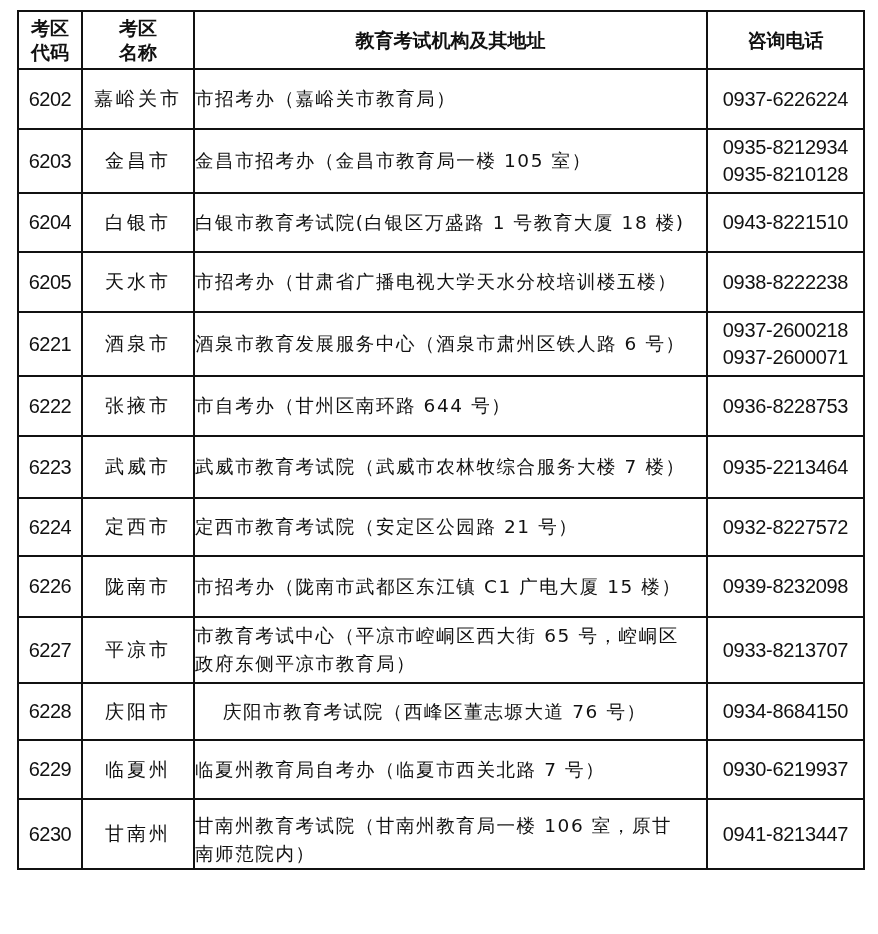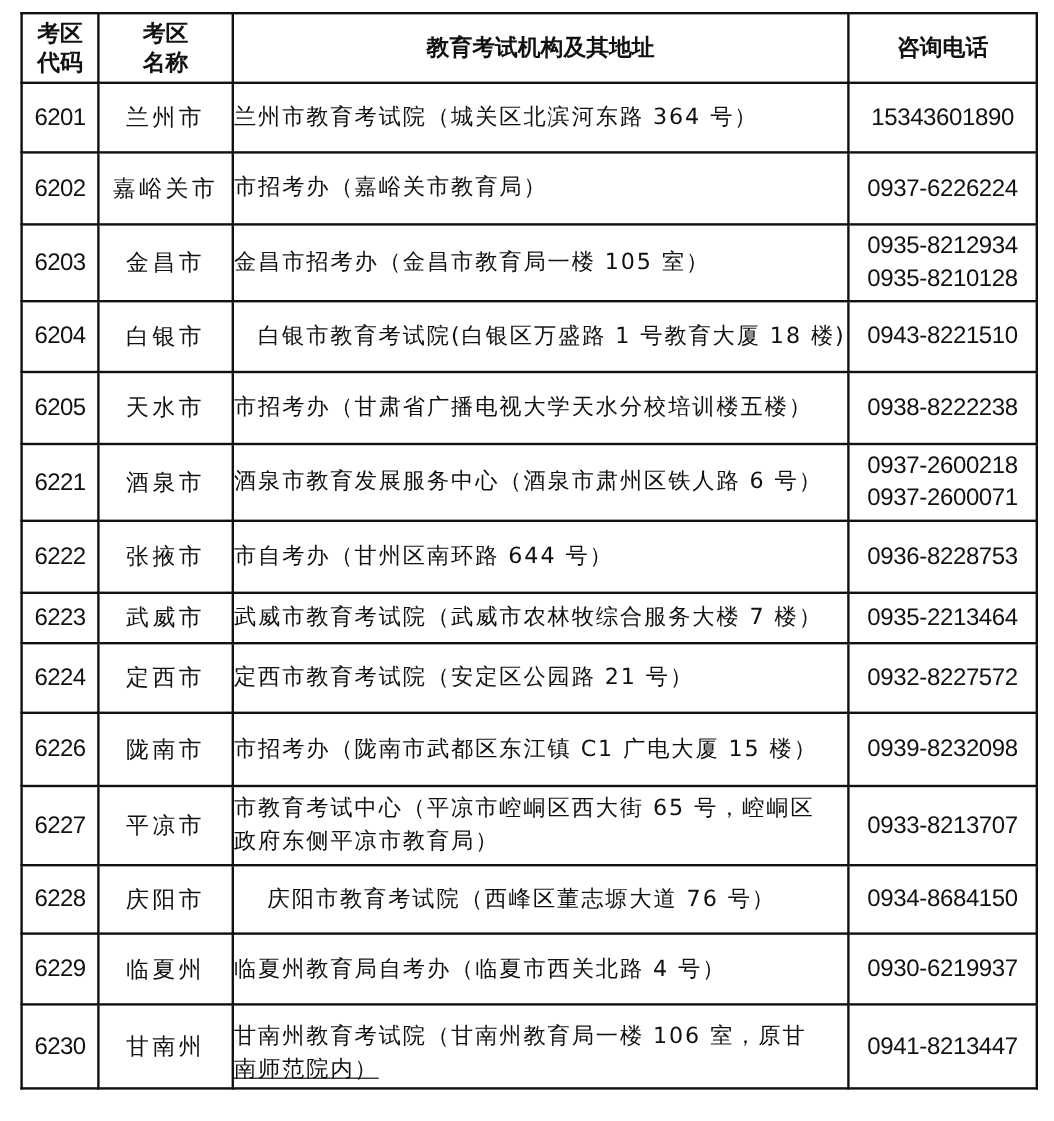--- a/index.html
+++ b/index.html
@@ -48,30 +48,20 @@
       </th>
       <th>
         <span class="stack">考区</span>
         <span class="stack">名称</span>
       </th>
       <th>教育考试机构及其地址</th>
       <th>咨询电话</th>
     </tr>
   </thead>
   <tbody id="tbody">
-      <tr style="height: 58px;">
-        <td class="code">6201</td>
-        <td class="name">兰州市</td>
-        <td class="addr">
-          <span style="display: block;">兰州市教育考试院（城关区北滨河东路 364 号）</span>
-        </td>
-        <td class="phone">
-          <span>15343601890</span>
-        </td>
-      </tr>
       <tr style="height: 60px; border-radius: 30px;">
         <td class="code">6202</td>
         <td class="name">嘉峪关市</td>
         <td class="addr">
           <span style="display: block;">市招考办（嘉峪关市教育局）</span>
         </td>
         <td class="phone">
           <span>0937-6226224</span>
         </td>
       </tr>
@@ -83,21 +73,21 @@
         </td>
         <td class="phone">
           <span>0935-8212934</span>
           <span>0935-8210128</span>
         </td>
       </tr>
       <tr style="height: 59px;">
         <td class="code">6204</td>
         <td class="name">白银市</td>
         <td class="addr">
-          <span style="display: block; margin-left: 20px;">白银市教育考试院(白银区万盛路 1 号教育大厦 18 楼)</span>
+          <span style="display: block;">白银市教育考试院(白银区万盛路 1 号教育大厦 18 楼)</span>
         </td>
         <td class="phone">
           <span>0943-8221510</span>
         </td>
       </tr>
       <tr style="height: 60px;">
         <td class="code">6205</td>
         <td class="name">天水市</td>
         <td class="addr">
           <span style="display: block;">市招考办（甘肃省广播电视大学天水分校培训楼五楼）</span>
@@ -120,21 +110,21 @@
       <tr style="height: 60px;">
         <td class="code">6222</td>
         <td class="name">张掖市</td>
         <td class="addr">
           <span style="display: block;">市自考办（甘州区南环路 644 号）</span>
         </td>
         <td class="phone">
           <span>0936-8228753</span>
         </td>
       </tr>
-      <tr style="height: 42px;">
+      <tr style="height: 62px;">
         <td class="code">6223</td>
         <td class="name">武威市</td>
         <td class="addr">
           <span style="display: block;">武威市教育考试院（武威市农林牧综合服务大楼 7 楼）</span>
         </td>
         <td class="phone">
           <span>0935-2213464</span>
         </td>
       </tr>
       <tr style="height: 58px;">
@@ -175,31 +165,31 @@
           <span style="display: block; margin-left: 28px;">庆阳市教育考试院（西峰区董志塬大道 76 号）</span>
         </td>
         <td class="phone">
           <span>0934-8684150</span>
         </td>
       </tr>
       <tr style="height: 59px;">
         <td class="code">6229</td>
         <td class="name">临夏州</td>
         <td class="addr">
-          <span style="display: block;">临夏州教育局自考办（临夏市西关北路 4 号）</span>
+          <span style="display: block;">临夏州教育局自考办（临夏市西关北路 7 号）</span>
         </td>
         <td class="phone">
           <span>0930-6219937</span>
         </td>
       </tr>
       <tr style="height: 65px;">
         <td class="code">6230</td>
         <td class="name">甘南州</td>
         <td class="addr">
           <span style="display: block; margin-top: 12px;">甘南州教育考试院（甘南州教育局一楼 106 室，原甘</span>
-          <span style="display: block; text-decoration: underline;">南师范院内）</span>
+          <span style="display: block;">南师范院内）</span>
         </td>
         <td class="phone">
           <span>0941-8213447</span>
         </td>
       </tr>
     </tbody>
 </table>
 
 </body></html>

